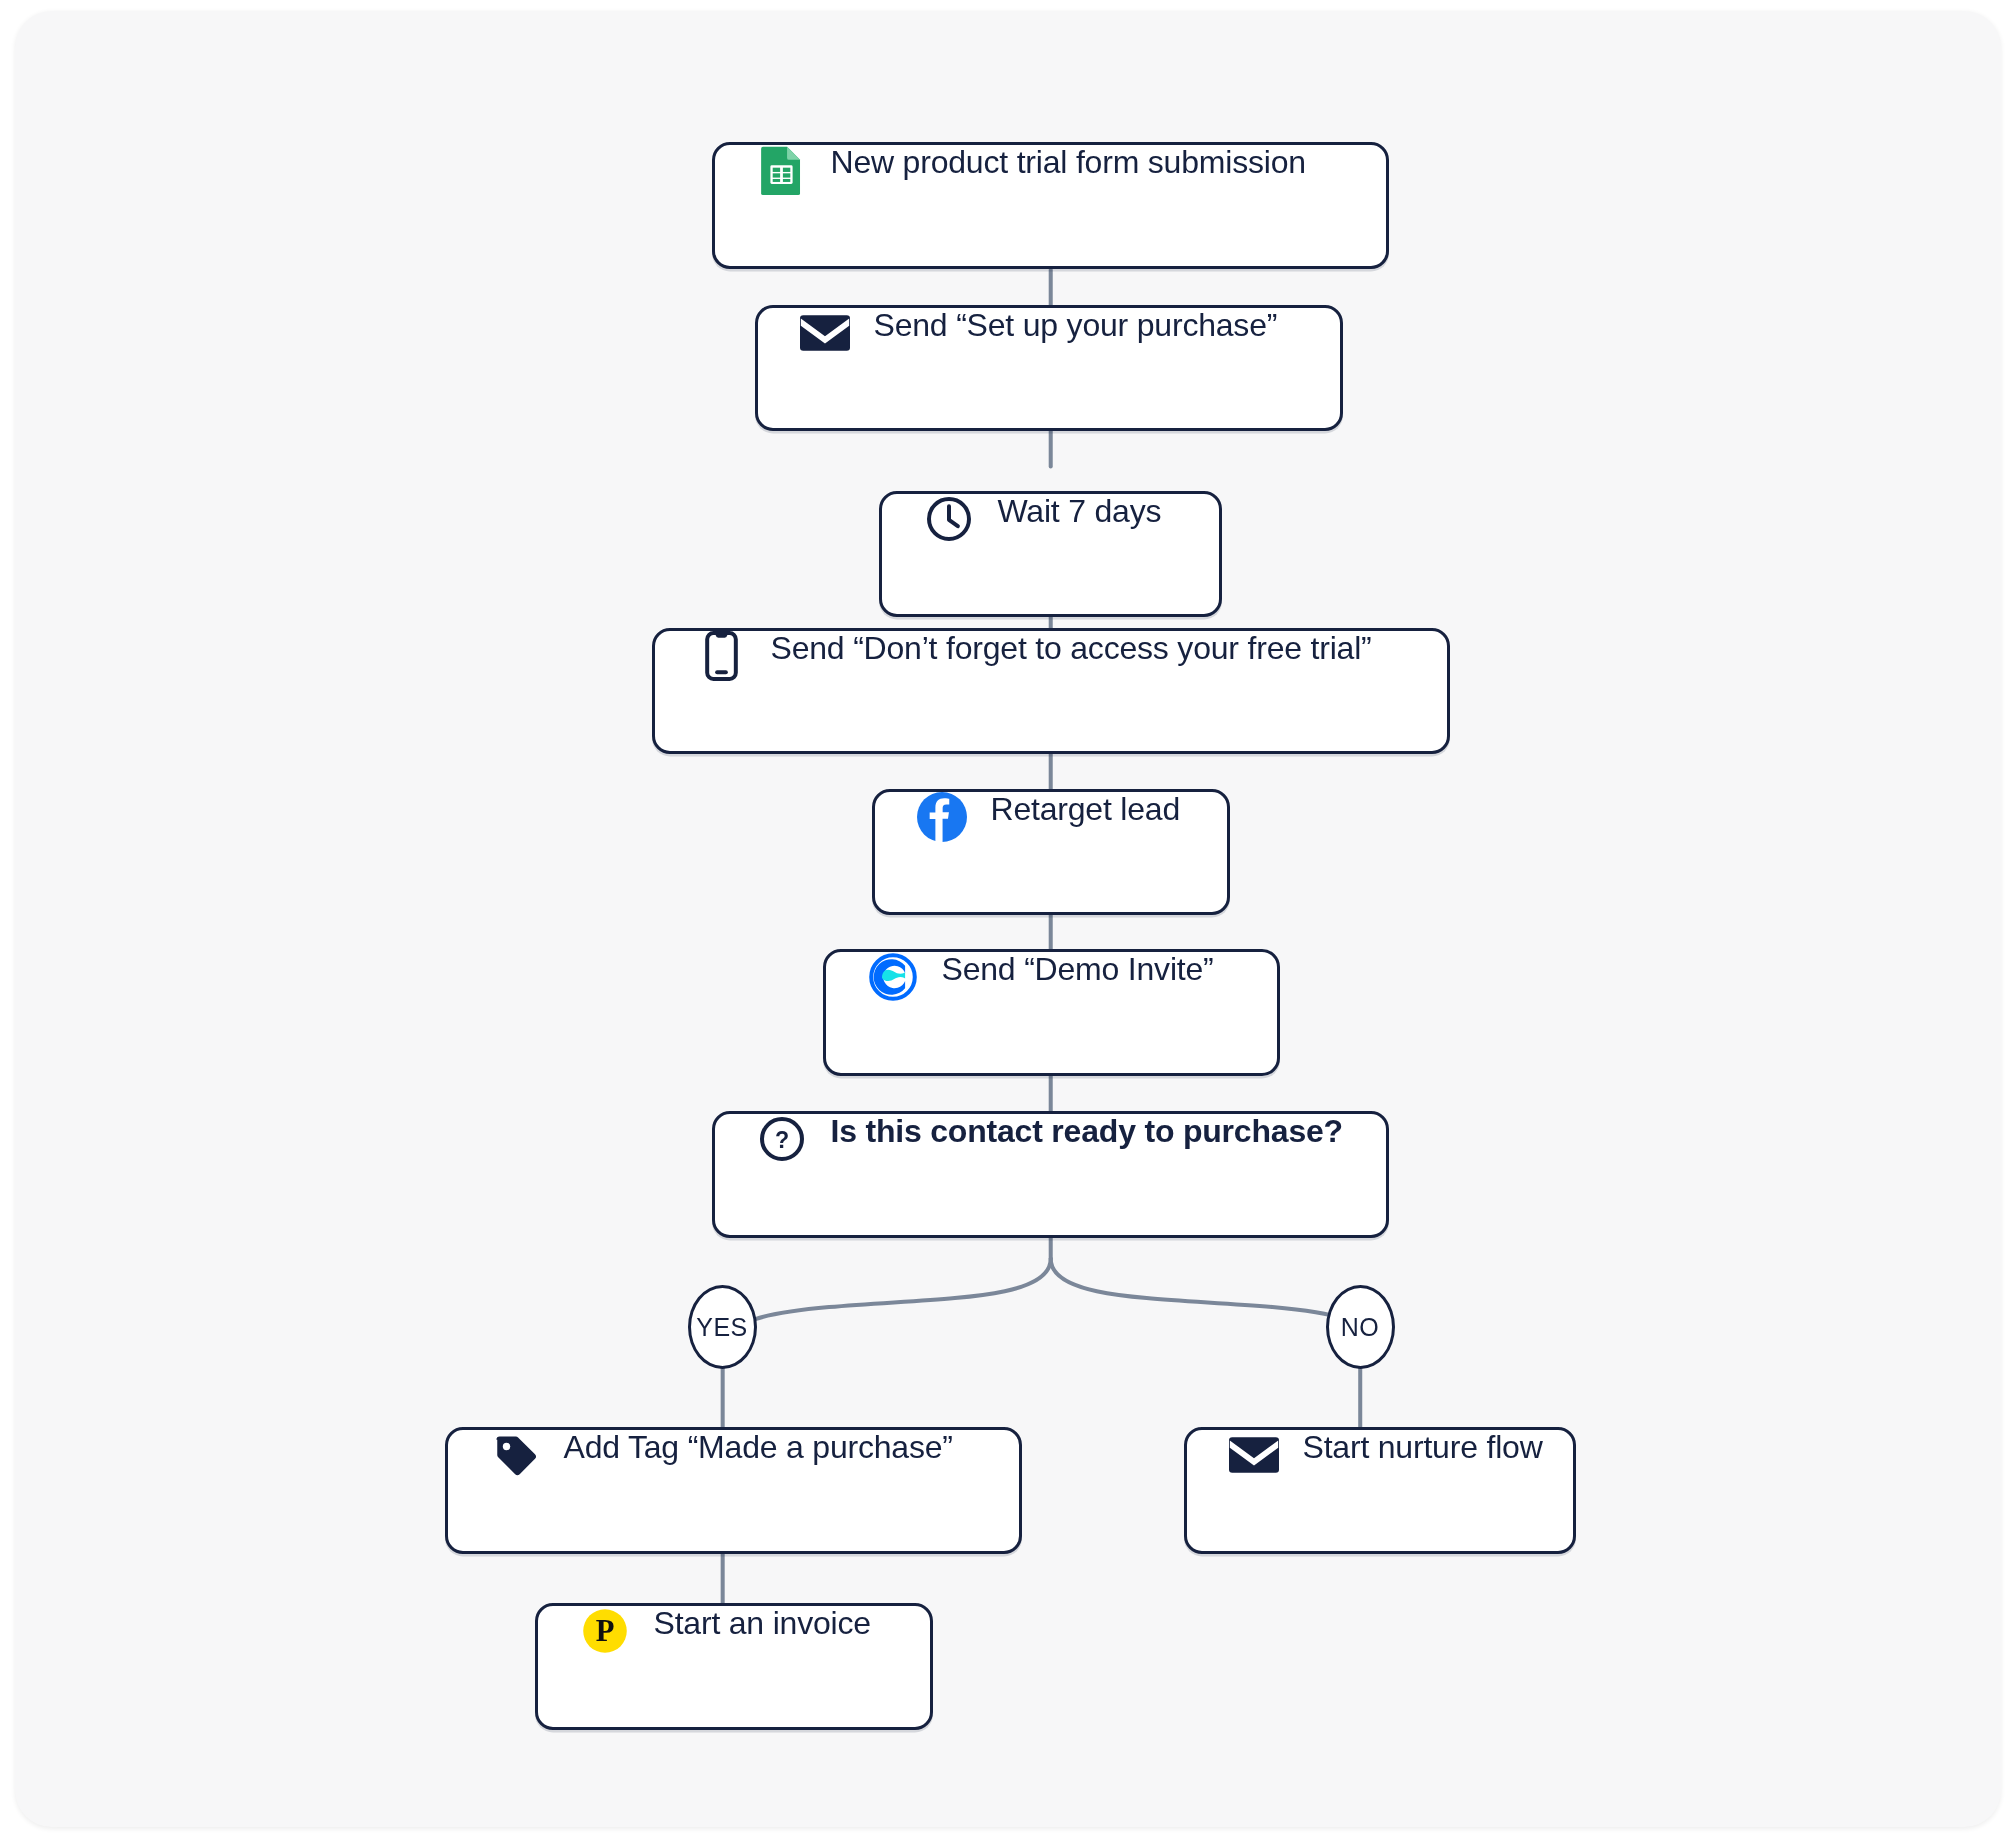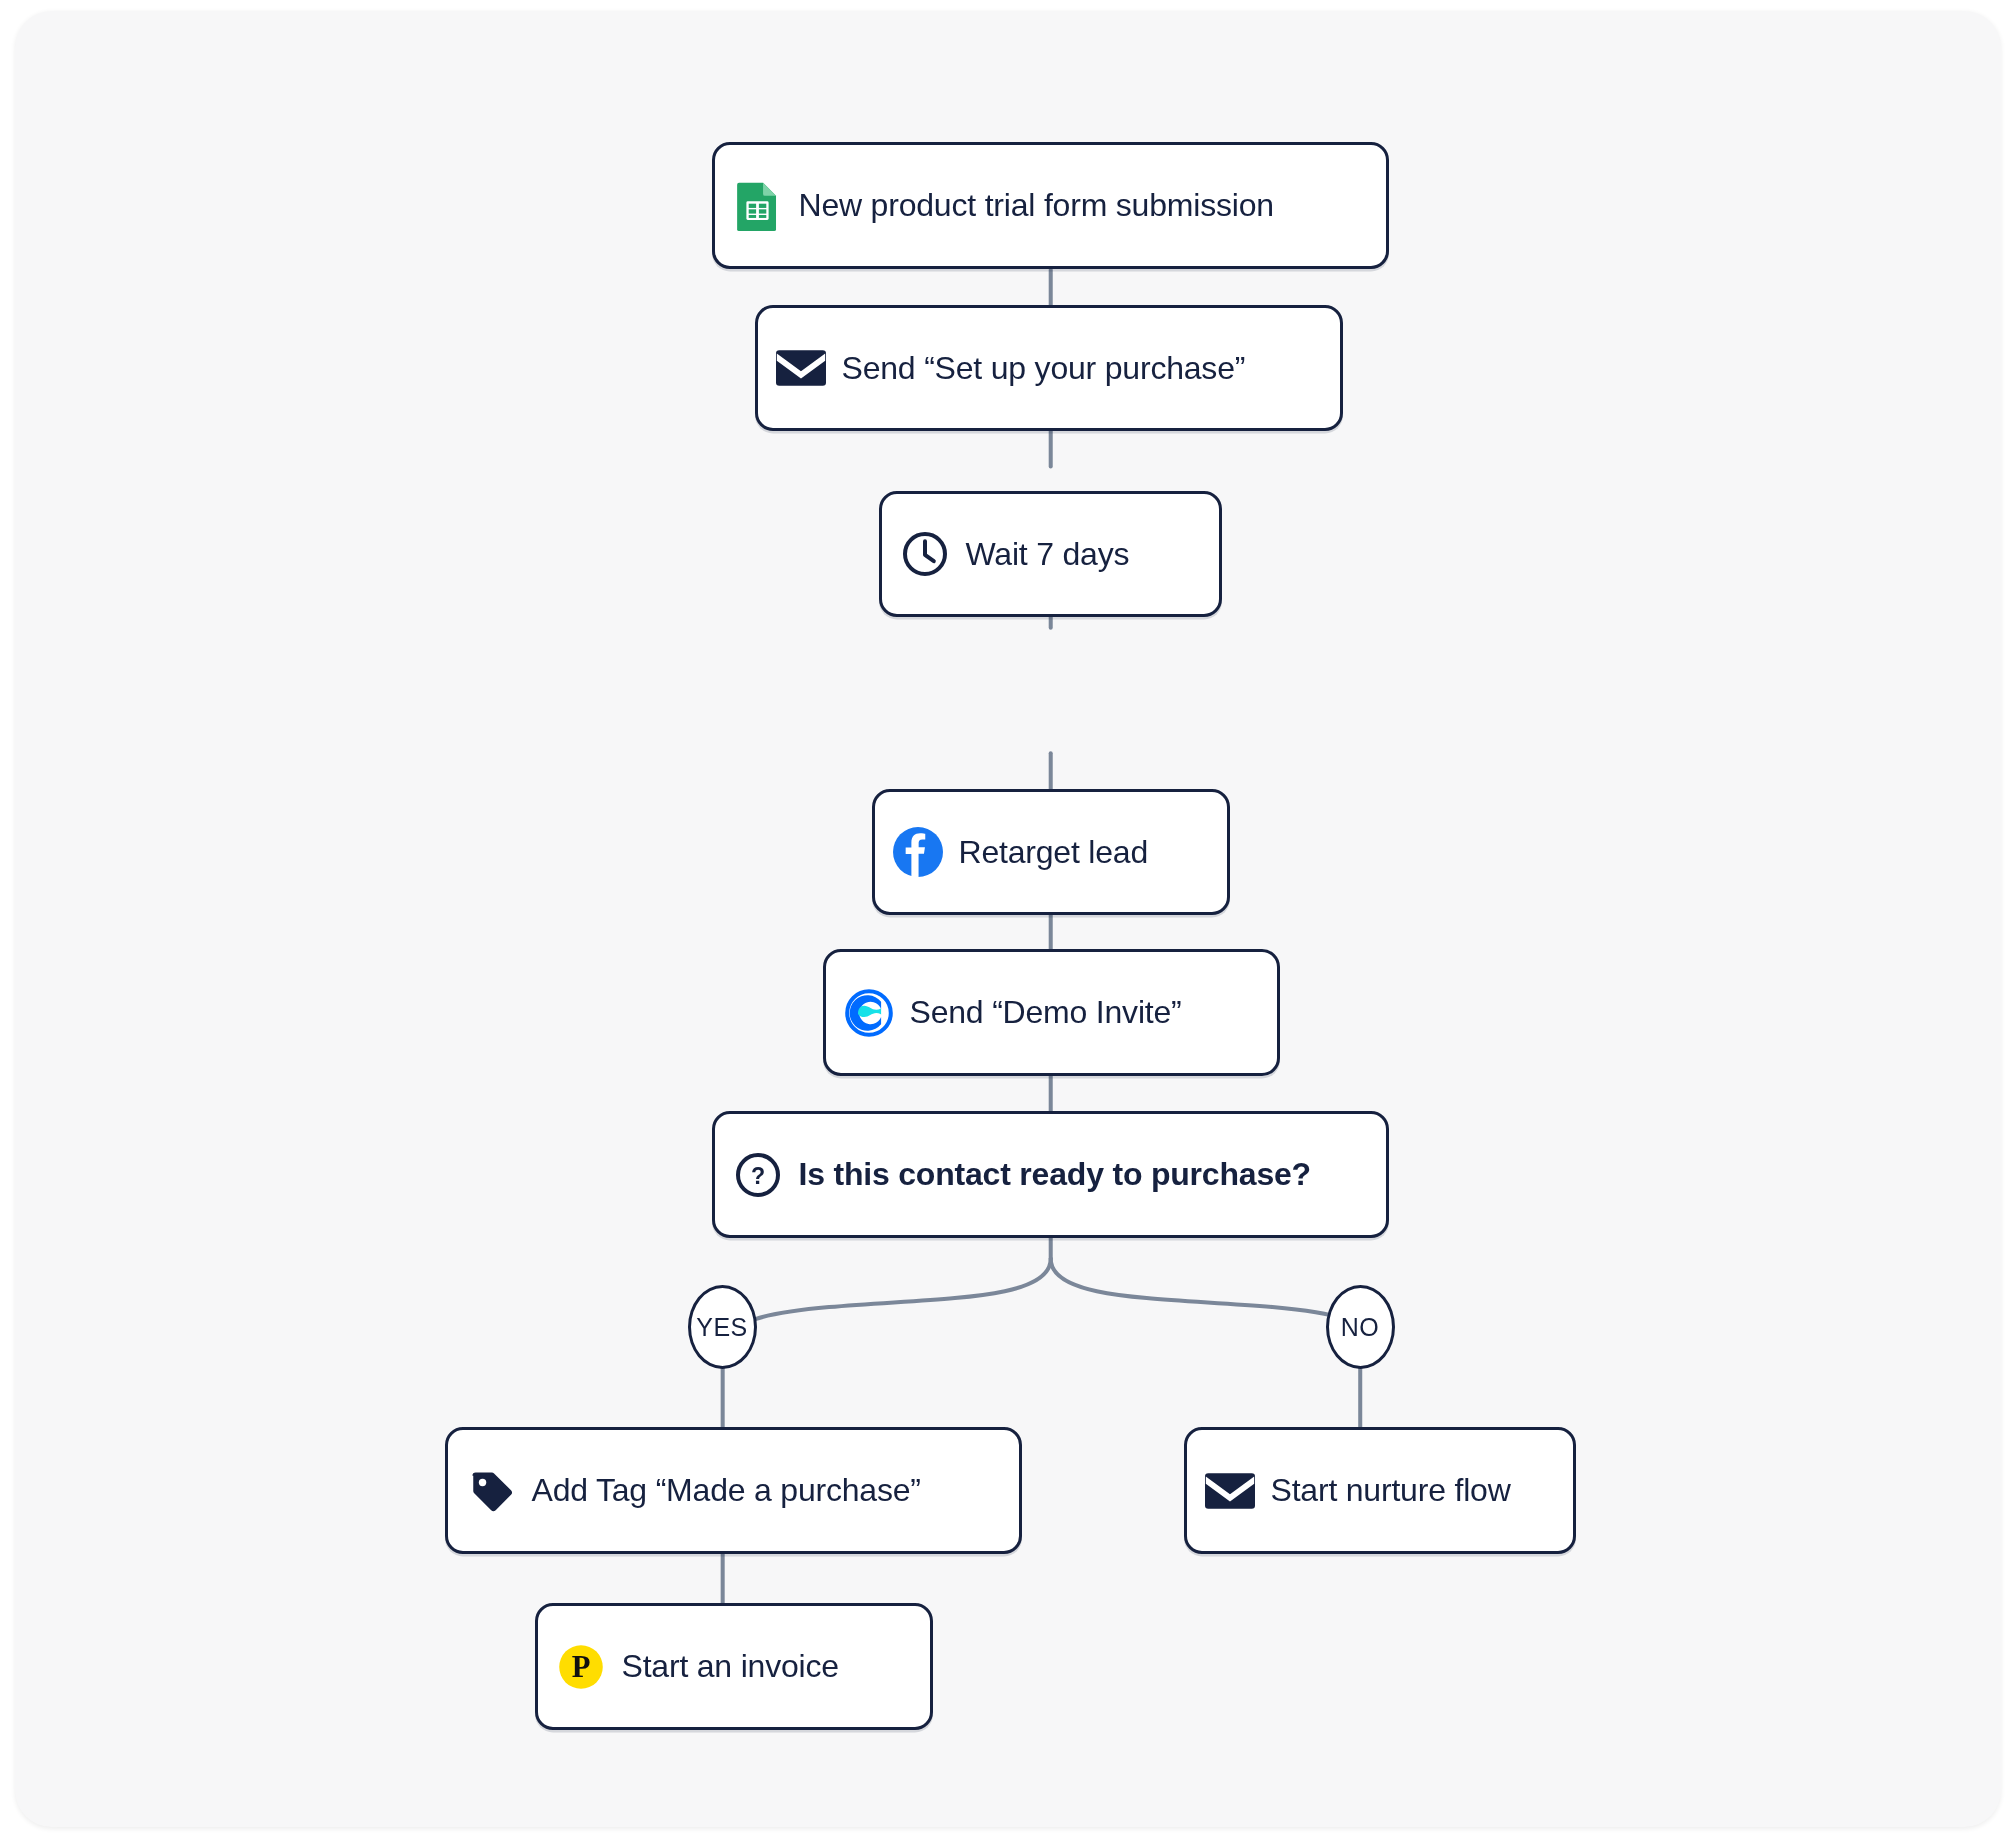--- a/index.html
+++ b/index.html
@@ -43,23 +43,22 @@
   }
 
   
   .node {
     position: absolute;
     box-sizing: border-box;
     background: #ffffff;
     border: 3.2px solid #16213f;
     border-radius: 18px;
     display: flex;
-    align-items: center;
-    gap: 16px;
-    padding: 0 18px;
+    gap: 24px;
+    padding: 0 42px;
     box-shadow: 0 2.4px 0 rgba(22,33,63,0.15);
   }
   .node .label {
     color: #16213f;
     font-size: 32px;
     line-height: 1.1;
     white-space: nowrap;
     letter-spacing: -0.2px;
   }
   .node.decision .label { font-weight: 700; }
@@ -171,20 +170,30 @@
     <div class="node" id="n-wait">
       <span class="icon-wrap">
         <svg width="48" height="48" viewBox="0 0 60 60">
           <circle cx="30" cy="30" r="25" stroke="#16213f" stroke-width="5" fill="none"></circle>
           <path d="M30 14 L30 31 L41 39" stroke="#16213f" stroke-width="5" fill="none" stroke-linecap="round" stroke-linejoin="round"></path>
         </svg>
       </span>
       <span class="label">Wait 7 days</span>
     </div>
 
+    <div class="node" id="n-sms">
+      <span class="icon-wrap">
+        <svg width="35" height="52" viewBox="0 0 44 64">
+          <rect x="4" y="3" width="36" height="58" rx="8" stroke="#16213f" stroke-width="5" fill="none"></rect>
+          <rect x="15" y="3" width="14" height="6" rx="3" fill="#16213f"></rect>
+          <rect x="14" y="50" width="16" height="5" rx="2.5" fill="#16213f"></rect>
+        </svg>
+      </span>
+      <span class="label">Send “Don’t forget to access your free trial”</span>
+    </div>
 
     <div class="node" id="n-retarget">
       <span class="icon-wrap">
         <svg width="50" height="50" viewBox="0 0 62 62">
           <circle cx="31" cy="31" r="31" fill="#1877f2"></circle>
           <path d="M38.4 33.3l1.2-8.2h-7.8v-5.3c0-2.2 1.1-4.4 4.6-4.4h3.6V8.5s-3.3-.6-6.4-.6c-6.5 0-10.8 4-10.8 11.2v6.3h-7.1v8.2h7.1V62h8.9V33.3h6.7z" fill="#ffffff"></path>
         </svg>
       </span>
       <span class="label">Retarget lead</span>
     </div>

